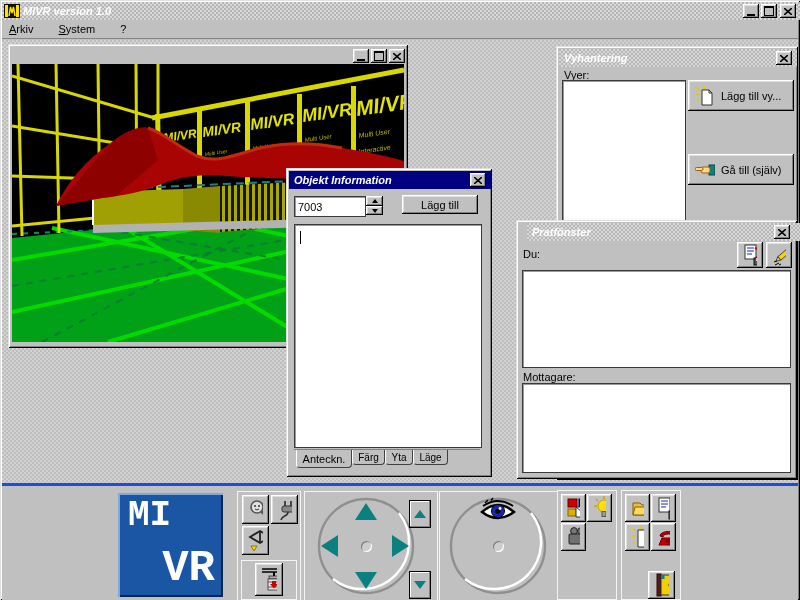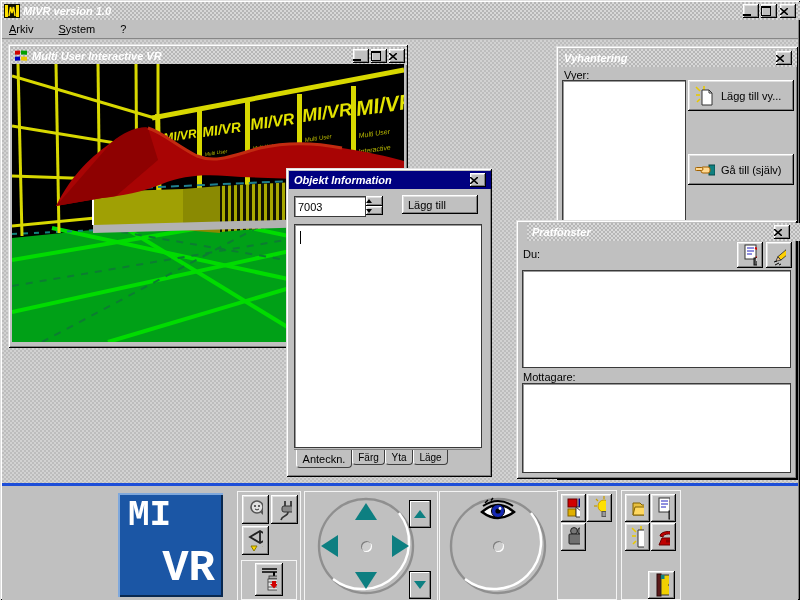--- a/index.html
+++ b/index.html
@@ -14,21 +14,21 @@
   .tdither{background-color:#b6b6b6;
      background-image:linear-gradient(45deg,#d8d8d8 25%,transparent 25%,transparent 75%,#d8d8d8 75%),
                       linear-gradient(45deg,#d8d8d8 25%,transparent 25%,transparent 75%,#d8d8d8 75%);
      background-size:4px 4px;background-position:0 0,2px 2px;}
   .win{background:#c0c0c0;
        box-shadow:inset 1px 1px 0 #dfdfdf, inset -1px -1px 0 #000, inset 2px 2px 0 #fff, inset -2px -2px 0 #808080;}
   .tbar{display:flex;align-items:center;color:#fff;font-weight:bold;padding-left:2px;gap:3px;font-style:italic;}
   .tbar.active{background:#000080;}
   .btn95{background:#c0c0c0;border:none;
        box-shadow:inset -1px -1px 0 #000, inset 1px 1px 0 #fff, inset -2px -2px 0 #808080, inset 2px 2px 0 #dfdfdf;
-       display:flex;align-items:center;font-family:inherit;font-size:11px;cursor:pointer;}
+       display:flex;align-items:center;justify-content:center;font-family:inherit;font-size:11px;cursor:pointer;}
   .tbtn{width:16px;height:14px;padding:0;}
   .field{background:#fff;border:1px solid #3a3a3a;box-shadow:inset 1px 1px 0 #9a9a9a;}
   .lbl{position:absolute;white-space:nowrap;}
   .menu-item{display:inline-block;padding:2px 7px;}
   .menu-item .u{text-decoration:underline;}
   .panel{border:1px solid #f4f4f4;}
   .tri-up{width:0;height:0;border-left:11px solid transparent;border-right:11px solid transparent;border-bottom:17px solid #0d7f81;}
   .tri-dn{width:0;height:0;border-left:11px solid transparent;border-right:11px solid transparent;border-top:17px solid #0d7f81;}
   .tri-lf{width:0;height:0;border-top:11px solid transparent;border-bottom:11px solid transparent;border-right:17px solid #0d7f81;}
   .tri-rt{width:0;height:0;border-top:11px solid transparent;border-bottom:11px solid transparent;border-left:17px solid #0d7f81;}
@@ -82,31 +82,20 @@
   <div class="abs" style="left:2px;top:21px;width:796px;height:17px;background:#c0c0c0;">
     <span class="menu-item"><span class="u">A</span><span>rkiv</span></span>
     <span class="menu-item" style="margin-left:8px;"><span class="u">S</span><span>ystem</span></span>
     <span class="menu-item" style="margin-left:8px;"><span class="u"></span><span>?</span></span>
   </div>
   <div class="abs" style="left:2px;top:38px;width:796px;height:2px;border-top:1px solid #868686;border-bottom:1px solid #f4f4f4;"></div>
 
   <div class="abs dither" style="left:2px;top:40px;width:796px;height:443px;"></div>
 
   <div class="abs win" style="left:8px;top:44px;width:400px;height:304px;z-index:1;">
-    <div class="abs tbar tdither" style="left:3px;top:3px;width:394px;height:18px;">
-      <span>
-        <svg width="16" height="14">
-            <rect x="2" y="2" width="5" height="4" fill="#d00000" transform="skewY(-4)"></rect>
-            <rect x="8" y="1" width="6" height="4" fill="#00a000" transform="skewY(3)"></rect>
-            <rect x="2" y="8" width="5" height="4" fill="#0000c0" transform="skewY(-4)"></rect>
-            <rect x="8" y="7" width="6" height="4" fill="#e8c800" transform="skewY(3)"></rect>
-          </svg>
-      </span>
-      <span>Multi User Interactive VR</span>
-    </div>
     <button class="abs btn95 tbtn" style="left:345px;top:5px;">
         <span style="width:8px;height:2px;background:#000;margin-top:7px;"></span>
       </button>
     <button class="abs btn95 tbtn" style="left:363px;top:5px;">
         <span style="width:8px;height:7px;border:1px solid #000;border-top-width:2px;"></span>
       </button>
     <button class="abs btn95 tbtn" style="left:381px;top:5px;">
         <svg width="8" height="7">
           <path d="M0,0 L8,7 M8,0 L0,7" stroke="#000" stroke-width="1.6"></path>
         </svg>

